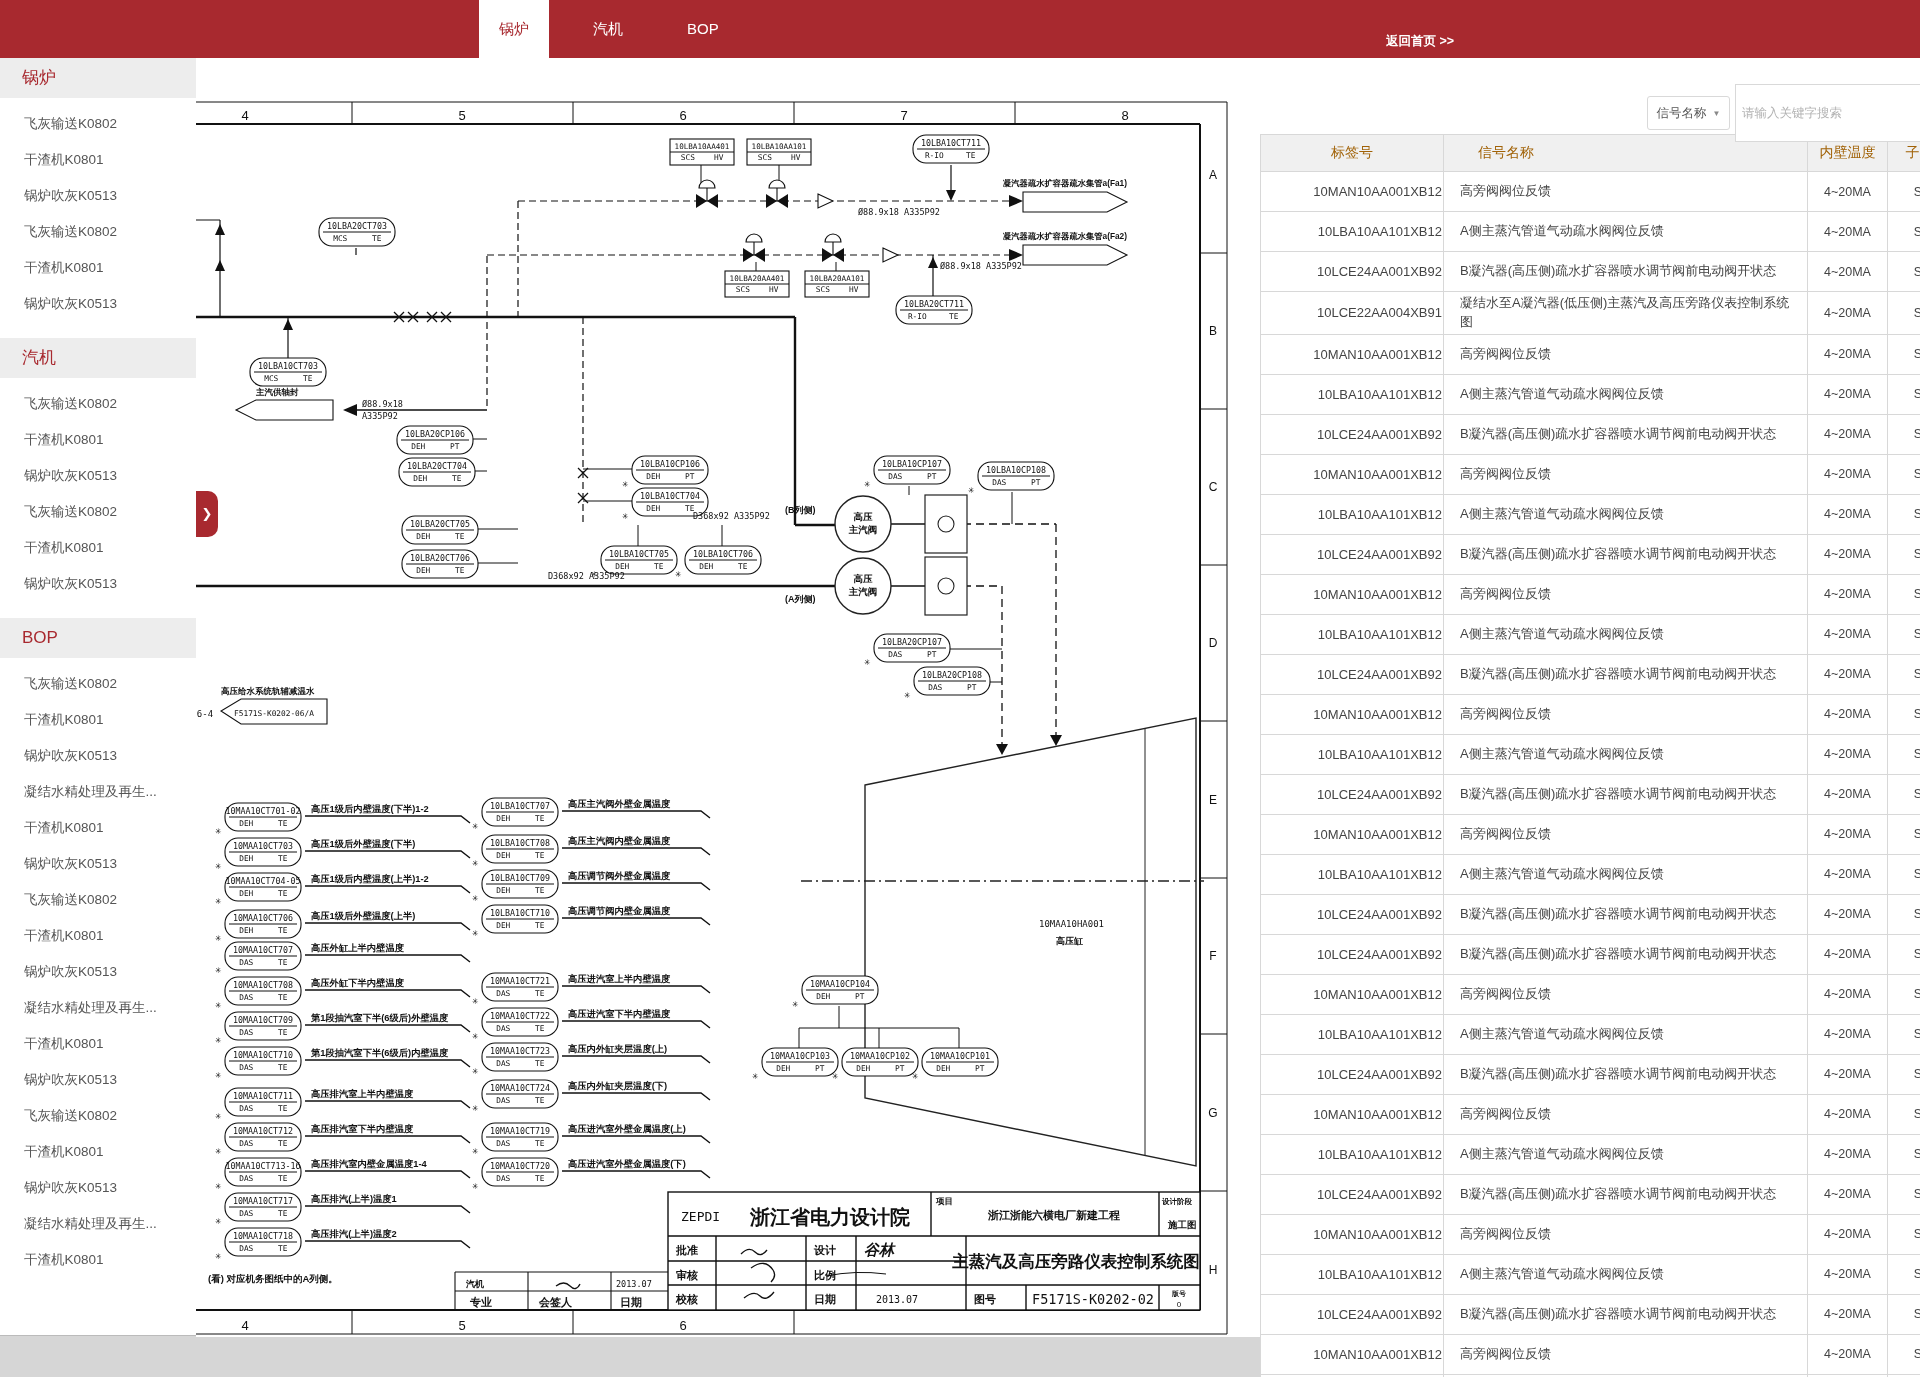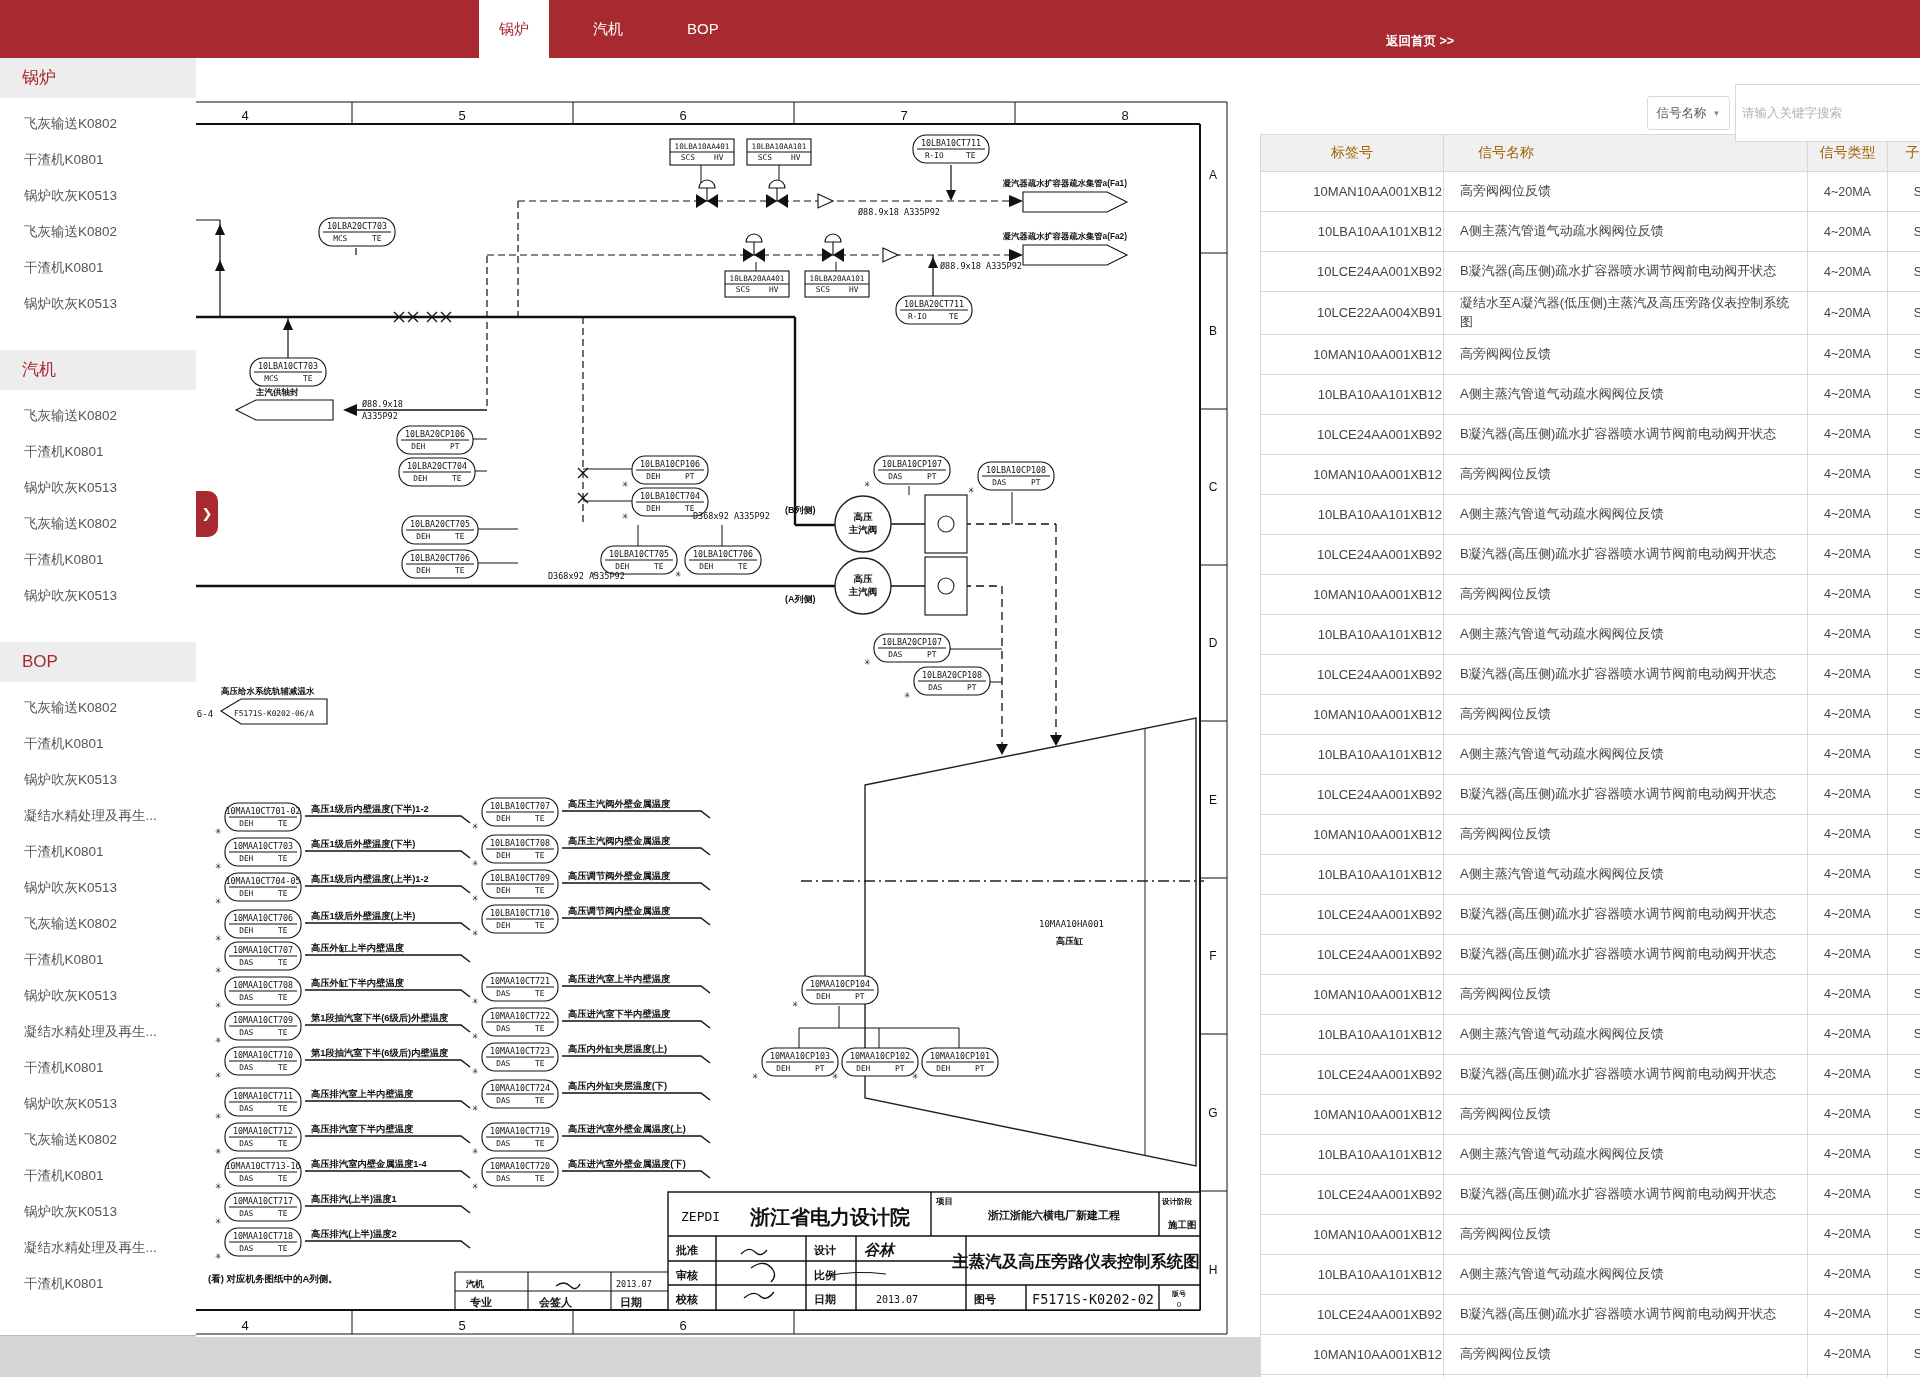--- a/index.html
+++ b/index.html
@@ -7,21 +7,21 @@
        font-family:"Liberation Sans","DejaVu Sans",sans-serif;overflow:hidden;}
   
   .nav{position:absolute;left:0;top:0;width:1920px;height:58px;background:#A8292F;z-index:30;}
   .tabs{position:absolute;left:479px;top:0;height:58px;display:flex;}
   .tab{height:58px;line-height:58px;padding:0 20px;color:#fff;font-size:15px;cursor:pointer;margin-right:24px;}
   .tab.active{background:#fff;color:#A8292F;}
   .homelink{position:absolute;left:1386px;top:12px;height:58px;line-height:58px;color:#fff;font-size:12.5px;font-weight:bold;cursor:pointer;}
   
   .sidebar{position:absolute;left:0;top:58px;width:196px;height:1277px;background:#fff;border-bottom:1px solid #bbb;overflow:hidden;z-index:20;}
   .sec-h{height:40px;line-height:40px;background:#EDEDED;color:#A8292F;font-size:17px;padding-left:22px;cursor:pointer;}
-  .sec-items{padding:8px 0 28px 0;}
+  .sec-items{padding:8px 0 16px 0;}
   .s-item{height:36px;line-height:36px;padding-left:24px;font-size:13.5px;color:#555;cursor:pointer;white-space:nowrap;overflow:hidden;}
   .handle{position:absolute;left:196px;top:491px;width:22px;height:46px;background:#A8292F;border-radius:0 10px 10px 0;z-index:25;color:#fff;font-size:13px;line-height:46px;text-align:center;cursor:pointer;}
   
   .main{position:absolute;left:196px;top:58px;width:1064px;height:1279px;background:#fff;overflow:hidden;}
   svg text{fill:#111;}
   .mono{font-family:"DejaVu Sans Mono","Liberation Mono",monospace;}
   .zh{font-weight:bold;}
   
   .rpanel{position:absolute;left:1260px;top:58px;width:744px;height:1319px;background:#fff;overflow:hidden;}
   .searchbar{height:34px;margin-top:38px;display:flex;justify-content:flex-end;align-items:center;}
@@ -756,21 +756,21 @@
         <circle cx="8" cy="8" r="5.2" fill="none" stroke="#fff" stroke-width="1.6"></circle>
         <line x1="12" y1="12" x2="16" y2="16" stroke="#fff" stroke-width="1.6"></line>
       </svg>
     </button>
   </div>
   <table class="sig">
     <thead>
       <tr>
         <th class="c1">标签号</th>
         <th class="c2">信号名称</th>
-        <th class="c3">信号类型</th>
+        <th class="c3">内壁温度</th>
         <th class="c4">子系统</th>
       </tr>
     </thead>
     <tbody id="tbody">
         <tr>
           <td class="t1">10MAN10AA001XB12</td>
           <td class="t2">高旁阀阀位反馈</td>
           <td class="t3">4~20MA</td>
           <td class="t4">SCS</td>
         </tr>

